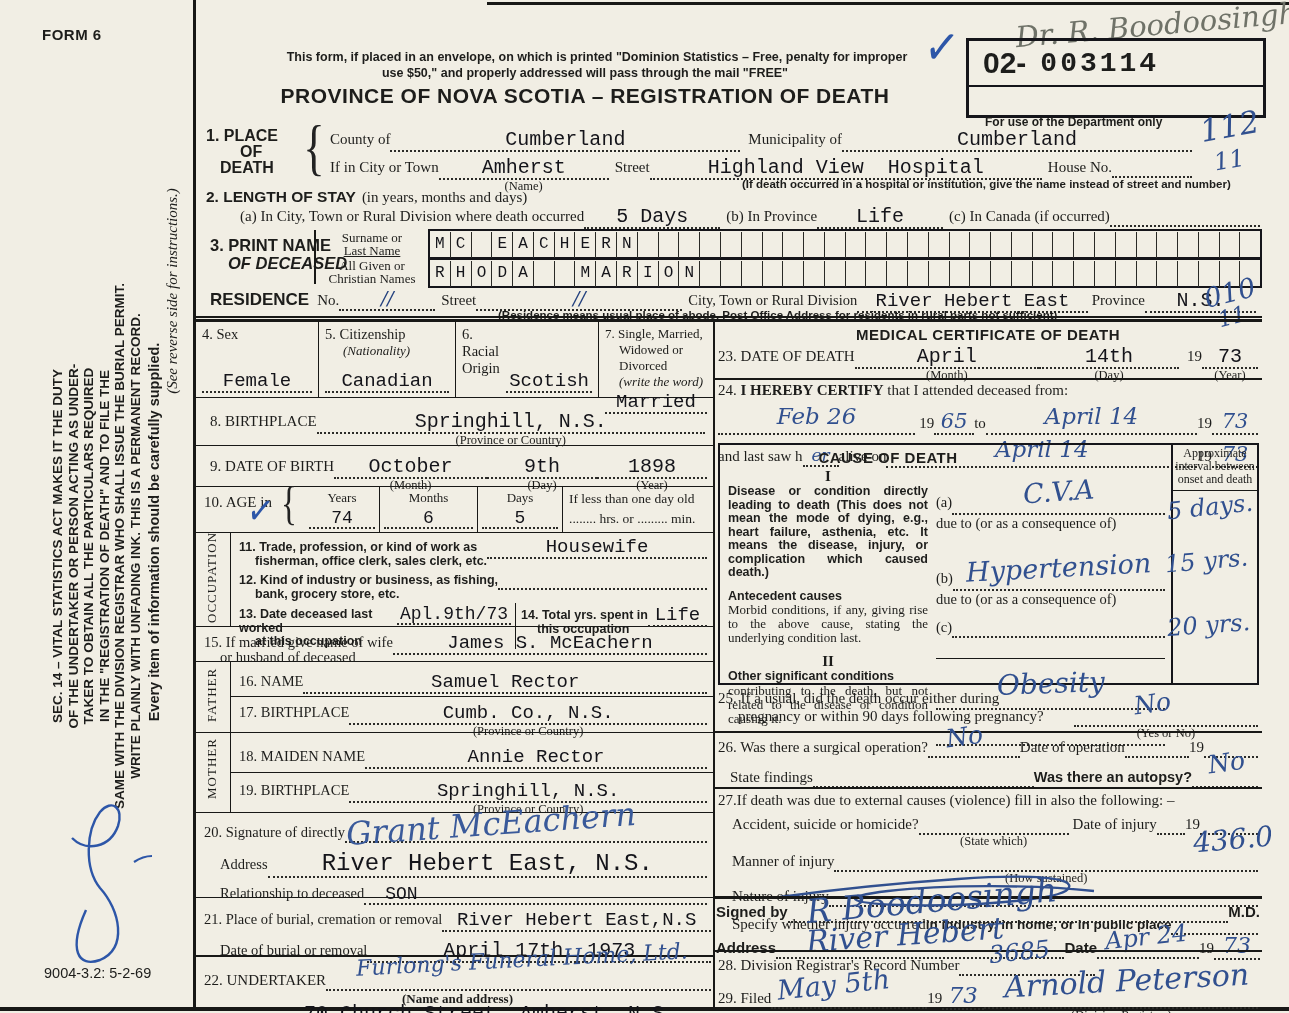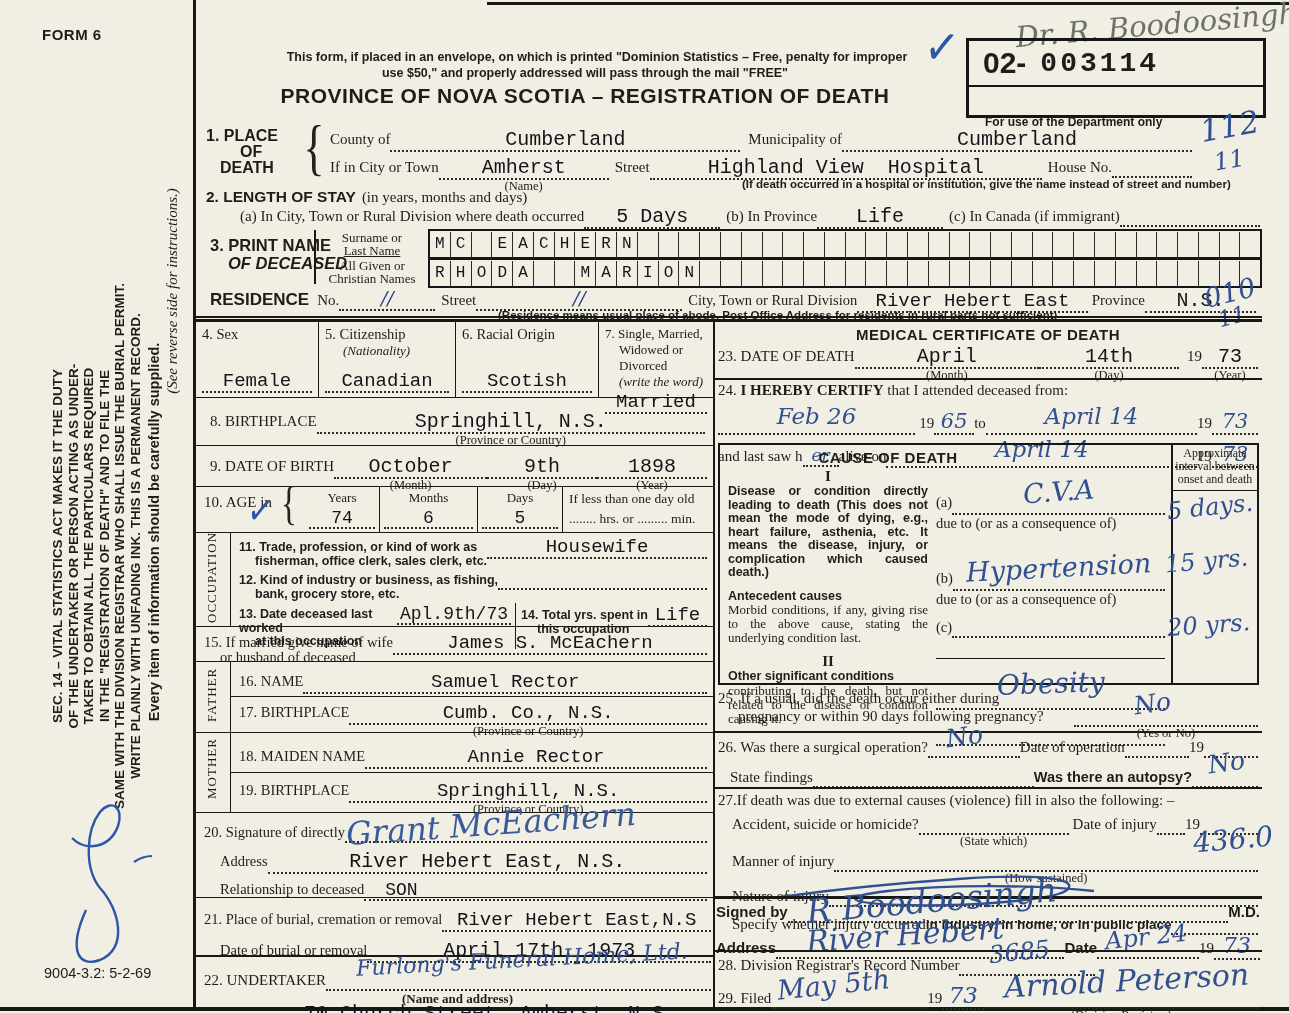--- a/index.html
+++ b/index.html
@@ -100,21 +100,21 @@
 
   <div class="abs row" style="left:206px;top:188px;">
     <span class="b" style="font-size:15.5px;"><span>2.</span> <span>LENGTH OF STAY</span></span>
     <span class="lbl15" style="margin-left:6px;">(in years, months and days)</span>
   </div>
   <div class="abs row" style="left:240px;top:204px;width:1020px;">
     <span class="lbl15">(a) In City, Town or Rural Division where death occurred</span>
     <span class="fld" style="width:130px;"><span class="type" style="font-size:20px;">5 Days</span></span>
     <span class="lbl15" style="margin-left:6px;">(b) In Province</span>
     <span class="fld" style="width:120px;"><span class="type" style="font-size:20px;">Life</span></span>
-    <span class="lbl15" style="margin-left:6px;">(c) In Canada (if immigrant)</span>
+    <span class="lbl15" style="margin-left:6px;">(c) In Canada (if occurred)</span>
     <span class="fld grow">&nbsp;</span>
   </div>
 
   <div class="abs b" style="left:210px;top:236px;font-size:16.5px;line-height:18px;">
     <div><span>3.</span> <span>PRINT NAME</span></div>
     <div style="padding-left:18px;font-style:italic;">OF DECEASED</div>
   </div>
   <div class="vl" style="left:314px;top:230px;width:1.5px;height:54px;"></div>
   <div class="abs" style="left:320px;top:231px;width:104px;text-align:center;font-size:13px;line-height:13px;">
     <div>Surname or</div>
@@ -231,21 +231,21 @@
   <div class="abs" style="left:196px;top:322px;width:517px;height:75px;border-bottom:1.5px solid #181816;display:flex;">
     <div style="width:110px;border-right:1.5px solid #181816;padding:4px 6px;display:flex;flex-direction:column;">
       <span class="lbl14"><span>4.</span> <span>Sex</span></span>
       <span class="fld" style="margin-top:auto;"><span class="type" style="font-size:19px;">Female</span></span>
     </div>
     <div style="width:124px;border-right:1.5px solid #181816;padding:4px 6px;display:flex;flex-direction:column;">
       <span class="lbl14"><span>5.</span> <span>Citizenship</span></span>
       <span class="lbl13" style="font-style:italic;padding-left:18px;">(Nationality)</span>
       <span class="fld" style="margin-top:auto;"><span class="type" style="font-size:19px;">Canadian</span></span>
     </div>
-    <div style="width:130px;border-right:1.5px solid #181816;padding:4px 6px;display:flex;flex-direction:column;">
+    <div style="width:130px;border-right:1.5px solid #181816;padding:4px 6px;display:flex;flex-direction:row;">
       <span class="lbl14"><span>6.</span> <span>Racial Origin</span></span>
       <span class="fld" style="margin-top:auto;"><span class="type" style="font-size:19px;">Scotish</span></span>
     </div>
     <div style="flex:1;padding:4px 6px;display:flex;flex-direction:column;">
       <span class="lbl13"><span>7.</span> <span>Single, Married,</span></span>
       <span class="lbl13" style="padding-left:14px;">Widowed or Divorced</span>
       <span class="lbl13" style="padding-left:14px;font-style:italic;">(write the word)</span>
       <span class="fld" style="margin-top:auto;"><span class="type" style="font-size:19px;">Married</span></span>
     </div>
   </div>
@@ -368,21 +368,21 @@
   </div>
 
   <div class="abs" style="left:196px;top:813px;width:517px;height:85px;border-bottom:1.5px solid #181816;box-sizing:border-box;padding:10px 6px 0 8px;">
     <div class="row">
       <span class="lbl14"><span>20.</span> <span>Signature of directly</span></span>
       <span class="fld grow">&nbsp;</span>
     </div>
     <span class="over script" style="left:150px;top:-8px;font-size:32px;color:#3a5a9a;transform:rotate(-4deg);">Grant McEachern</span>
     <div class="row" style="margin-top:6px;">
       <span class="lbl14" style="margin-left:16px;">Address</span>
-      <span class="fld grow"><span class="type" style="font-size:20px;">River Hebert East, N.S.</span></span>
+      <span class="fld grow"><span class="type" style="font-size:24px;">River Hebert East, N.S.</span></span>
     </div>
     <div class="row" style="margin-top:5px;">
       <span class="lbl14" style="margin-left:16px;">Relationship to deceased</span>
       <span class="fld grow" style="text-align:left;"><span class="type" style="font-size:18px;padding-left:18px;">SON</span></span>
     </div>
   </div>
 
   <div class="abs" style="left:196px;top:898px;width:517px;height:59px;border-bottom:2px solid #181816;box-sizing:border-box;padding:10px 2px 0 8px;">
     <div class="row">
       <span class="lbl14"><span>21.</span> <span>Place of burial, cremation or removal</span></span>

